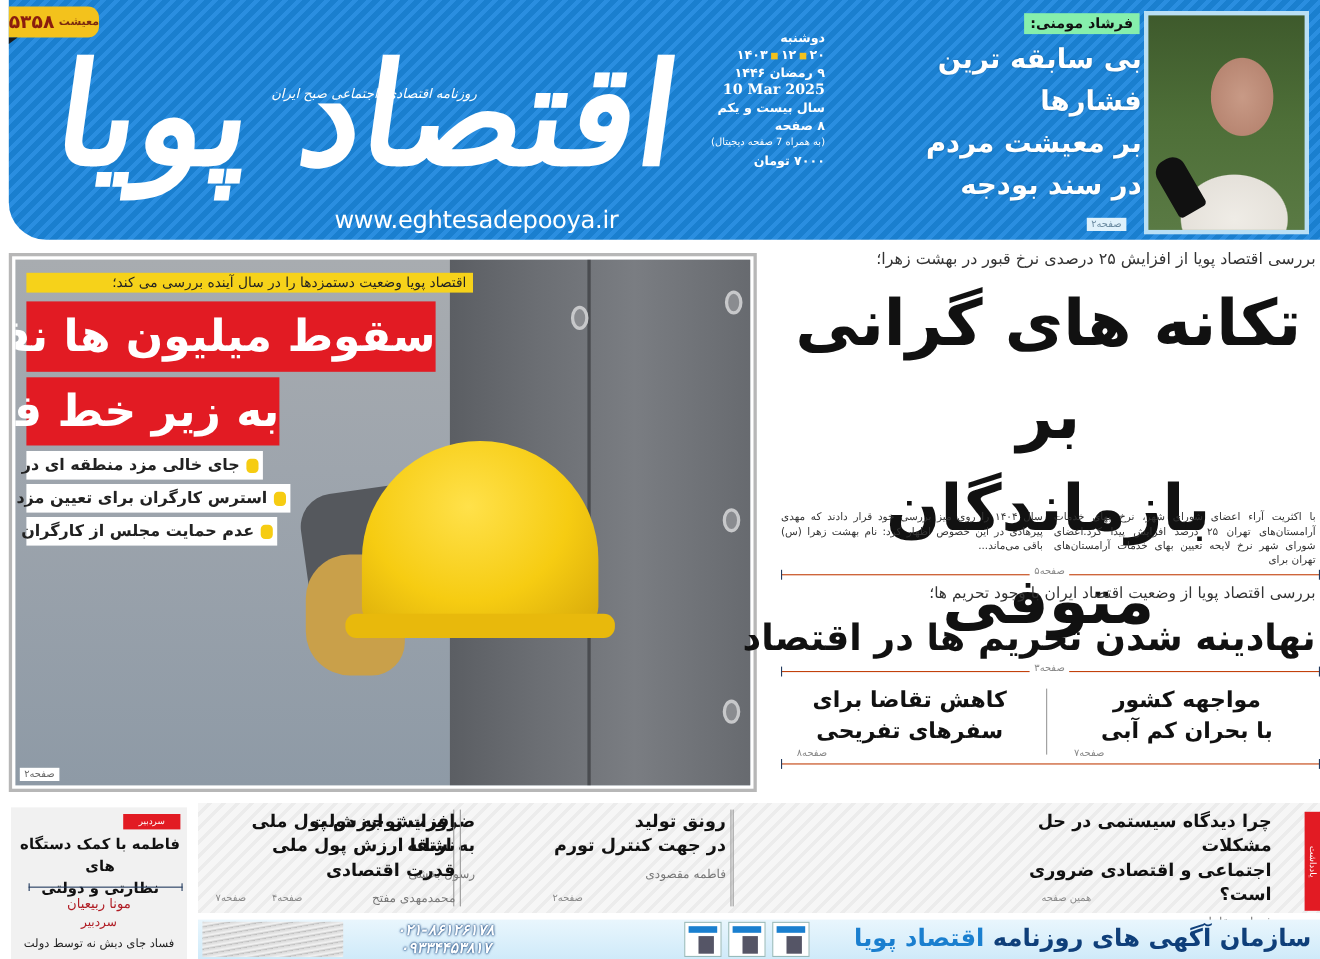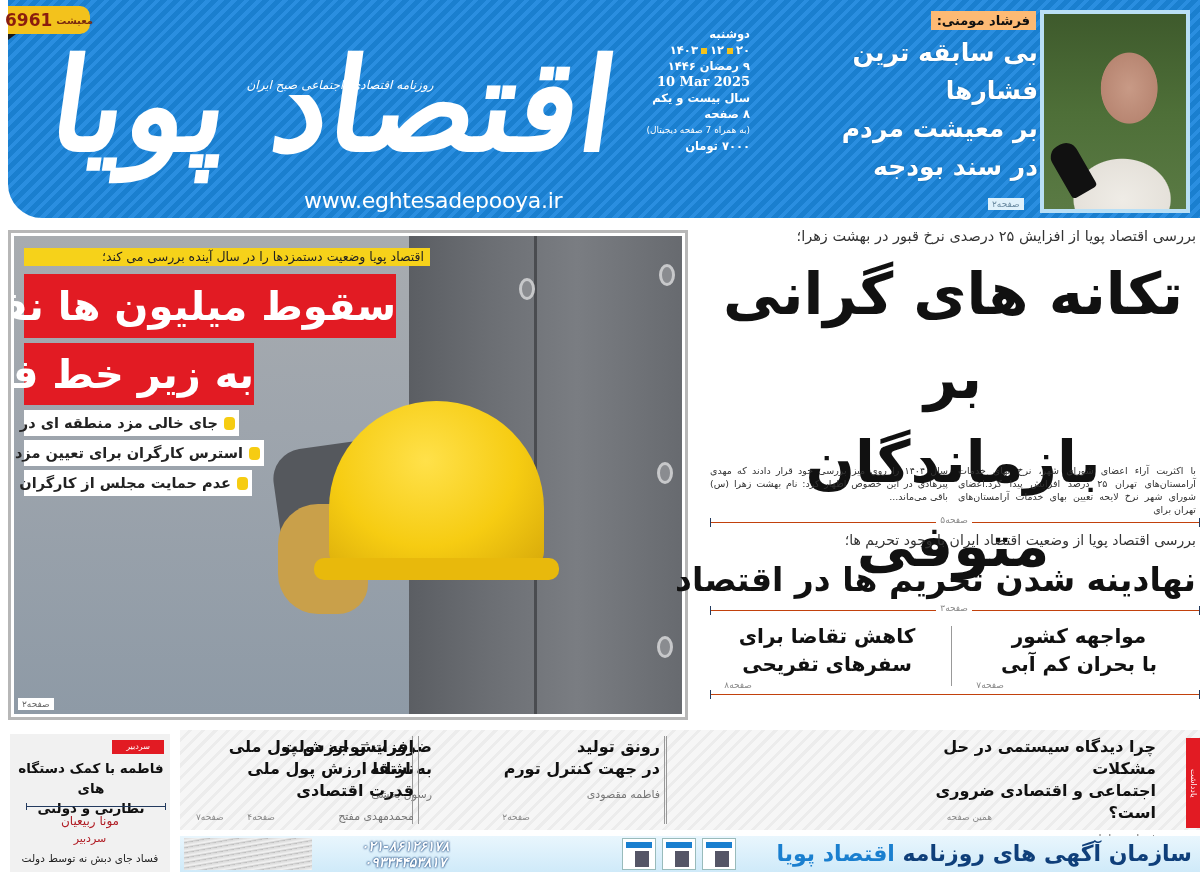--- a/index.html
+++ b/index.html
@@ -47,21 +47,21 @@
   }
   .dateblock div { font-size: 11.5px; line-height: 16px; font-weight: bold; }
   .dateblock .sep { display: inline-block; width: 6px; height: 6px; background: #f3c21c; margin: 0 3px; vertical-align: middle; }
   .dateblock .greg { font-family: "DejaVu Serif", serif; font-size: 13px; }
   .dateblock .small { font-size: 9px; font-weight: normal; }
 
   .top-story {
     position: absolute; left: 812px; top: 10px; width: 226px; height: 200px; direction: rtl; text-align: right;
   }
   .top-kicker {
-    display: inline-block; background: #fdba74; color: #111; font-size: 13px; font-weight: bold;
+    display: inline-block; background: #86efac; color: #111; font-size: 13px; font-weight: bold;
     padding: 2px 6px; margin-right: 2px;
   }
   .top-headline {
     margin-top: 4px; color: #ffffff; font-weight: bold; font-size: 25px; line-height: 38px;
     text-shadow: 0 0 2px rgba(0,0,0,0.25);
   }
   .photo-frame {
     position: absolute; left: 1040px; top: 10px; width: 150px; height: 203px;
     background: #b9dff5; padding: 4px;
   }
@@ -232,21 +232,21 @@
     position: absolute; left: 4px; top: 2px; width: 128px; height: 32px;
     background: repeating-linear-gradient(170deg, #d8d8d8 0px, #f2f2f2 3px, #bdbdbd 5px);
   }
 </style>
 </head>
 <body>
 
 <header class="masthead">
   <div class="issue-badge">
     <span class="lbl">معیشت</span>
-    <span class="num">6961</span>
+    <span class="num">۵۳۵۸</span>
   </div>
   <div class="issue-corner"></div>
 
   <div class="logo">اقتصاد پویا</div>
   <div class="logo-tagline">روزنامه اقتصادی، اجتماعی صبح ایران</div>
   <div class="website">www.eghtesadepooya.ir</div>
 
   <div class="dateblock">
     <div>دوشنبه</div>
     <div>

